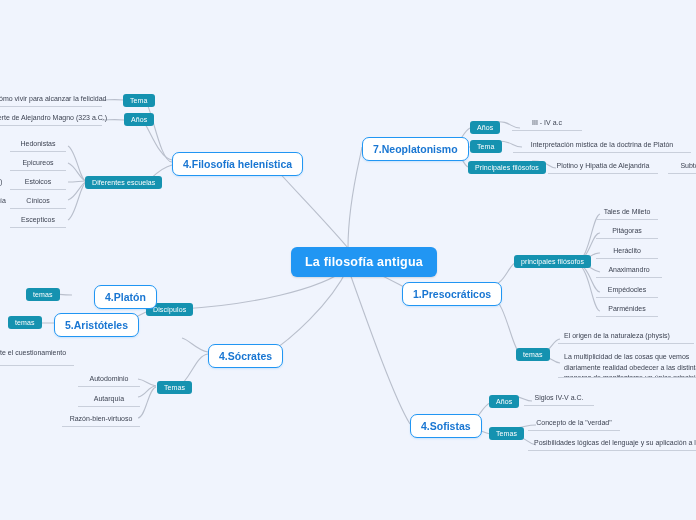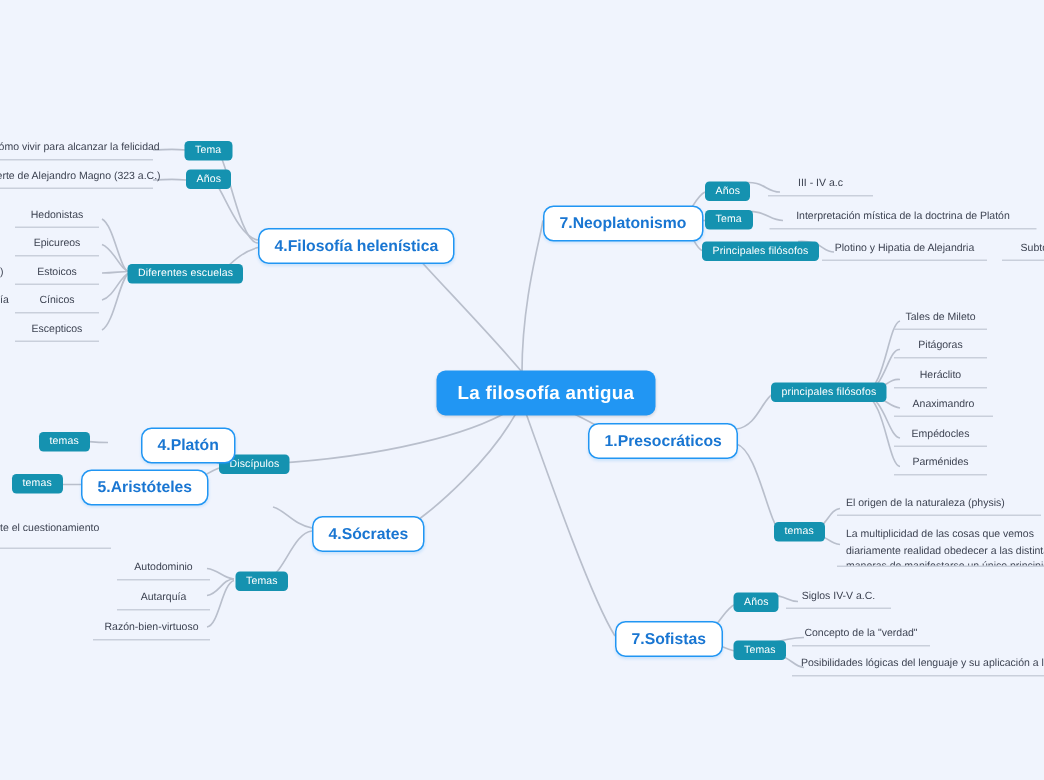--- a/index.html
+++ b/index.html
@@ -153,34 +153,34 @@
 
   <div class="node topic" style="left:362px; top:137px;">7.Neoplatonismo</div>
   <div class="node chip" style="left:470px; top:121px;">Años</div>
   <div class="node leaf ctr" style="left:512px; top:118px; width:70px;">III - IV a.c</div>
   <div class="node chip" style="left:470px; top:140px;">Tema</div>
   <div class="node leaf ctr" style="left:513px; top:140px; width:178px;">Interpretación mística de la doctrina de Platón</div>
   <div class="node chip" style="left:468px; top:161px;">Principales filósofos</div>
   <div class="node leaf ctr" style="left:548px; top:161px; width:110px;">Plotino y Hipatia de Alejandria</div>
   <div class="node leaf ctr" style="left:668px; top:161px; width:52px;">Subtopic</div>
 
-  <div class="node topic" style="left:392px; top:282px;">1.Presocráticos</div>
+  <div class="node topic" style="left:402px; top:282px;">1.Presocráticos</div>
   <div class="node chip" style="left:514px; top:255px;">principales filósofos</div>
   <div class="node leaf ctr" style="left:596px; top:207px; width:62px;">Tales de Mileto</div>
   <div class="node leaf ctr" style="left:596px; top:226px; width:62px;">Pitágoras</div>
   <div class="node leaf ctr" style="left:596px; top:246px; width:62px;">Heráclito</div>
   <div class="node leaf ctr" style="left:596px; top:265px; width:66px;">Anaximandro</div>
   <div class="node leaf ctr" style="left:596px; top:285px; width:62px;">Empédocles</div>
   <div class="node leaf ctr" style="left:596px; top:304px; width:62px;">Parménides</div>
 
   <div class="node chip" style="left:516px; top:348px;">temas</div>
   <div class="node leaf" style="left:558px; top:331px; width:136px;">El origen de la naturaleza (physis)</div>
   <div class="node leaf multiline" style="left:558px; top:352px; width:152px; height:26px; overflow:hidden;">La multiplicidad de las cosas que vemos diariamente realidad obedecer a las distintas maneras de manifestarse un único principio (arkhé)</div>
 
-  <div class="node topic" style="left:410px; top:414px;">7.Sofistas</div>
+  <div class="node topic" style="left:410px; top:414px;">4.Sofistas</div>
   <div class="node chip" style="left:489px; top:395px;">Años</div>
   <div class="node leaf ctr" style="left:524px; top:393px; width:70px;">Siglos IV-V a.C.</div>
   <div class="node chip" style="left:489px; top:427px;">Temas</div>
   <div class="node leaf ctr" style="left:528px; top:418px; width:92px;">Concepto de la "verdad"</div>
   <div class="node leaf ctr" style="left:528px; top:438px; width:180px;">Posibilidades lógicas del lenguaje y su aplicación a la política</div>
 
   <div class="node topic" style="left:208px; top:344px;">4.Sócrates</div>
   <div class="node chip" style="left:157px; top:381px;">Temas</div>
   <div class="node leaf ctr" style="left:78px; top:374px; width:62px;">Autodominio</div>
   <div class="node leaf ctr" style="left:78px; top:394px; width:62px;">Autarquía</div>

